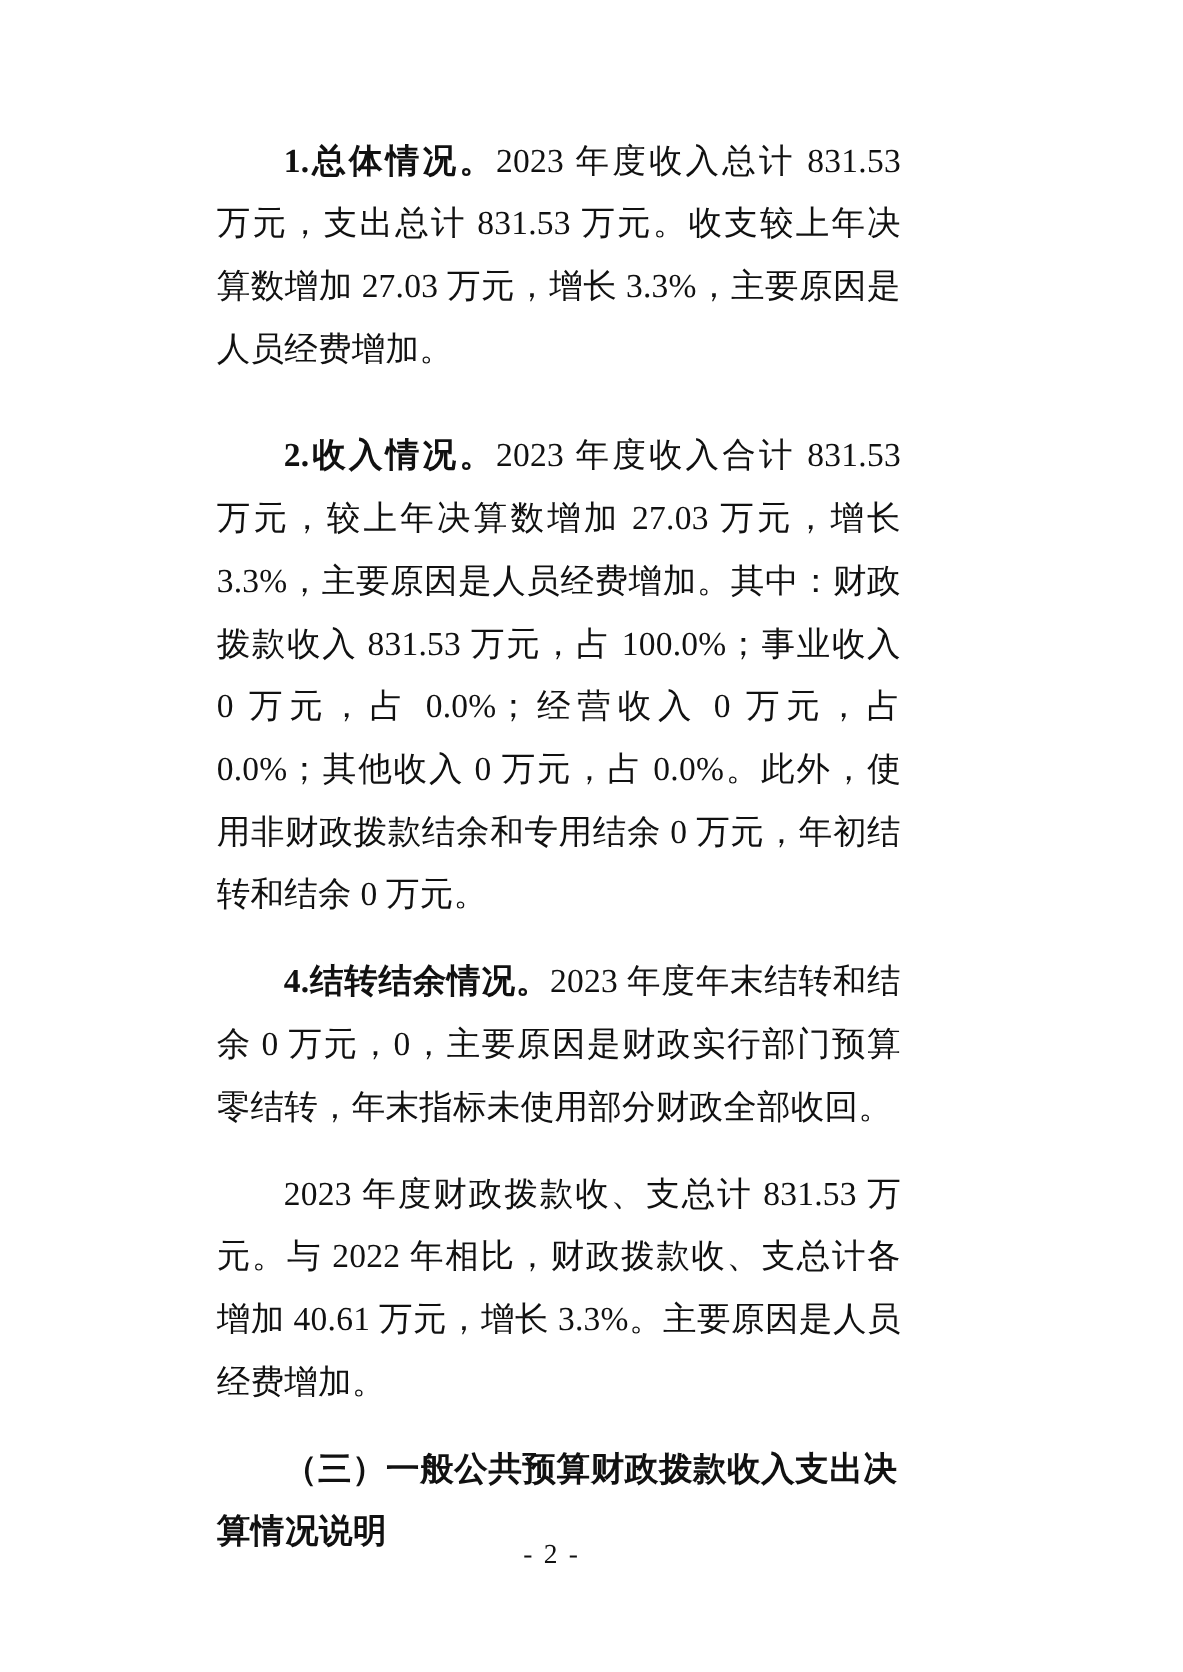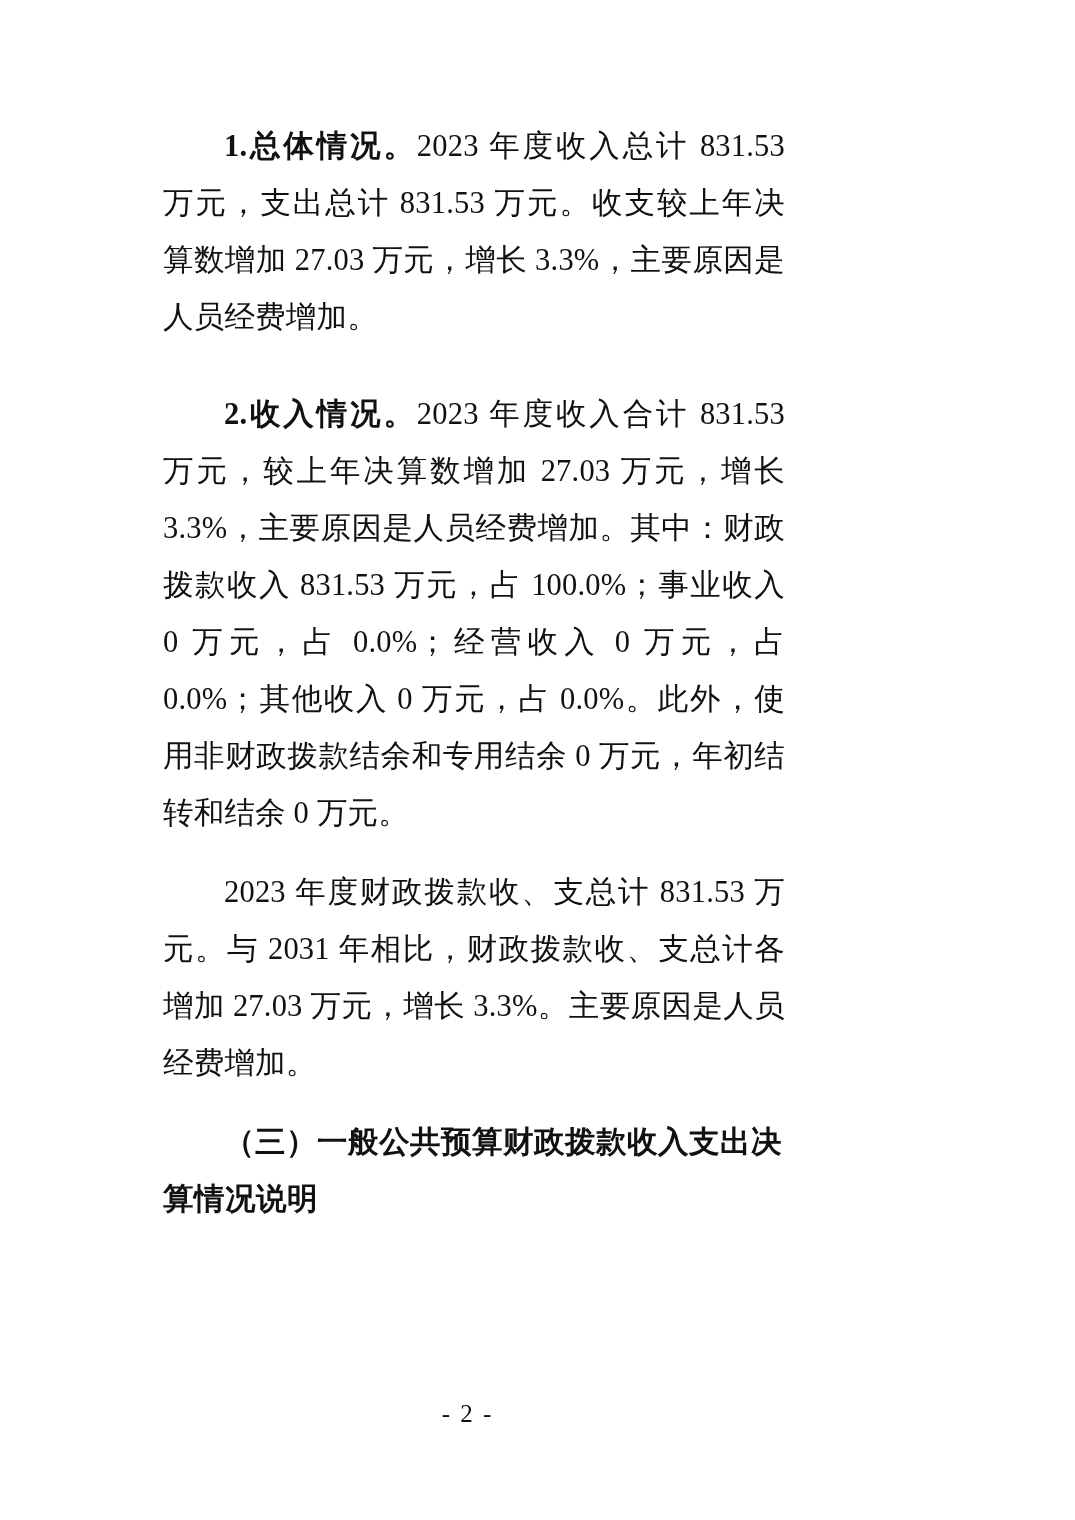--- a/index.html
+++ b/index.html
@@ -14,20 +14,21 @@
     color: #111111;
     position: relative;
     overflow: hidden;
   }
   .page {
     width: 935px;
     height: 1520px;
     box-sizing: border-box;
     padding: 118px 150px 0 163px;
     position: relative;
+    margin-left: 34px;
   }
   .para {
     font-size: 30.5px;
     line-height: 57px;
     text-align: justify;
     text-justify: inter-ideograph;
     margin: 0 0 22px 0;
     letter-spacing: 0.2px;
     text-indent: 61px;
   }
@@ -67,20 +68,23 @@
 
   <p class="para gap-lg">
     <span class="lead">1.总体情况。</span><span>2023 年度收入总计 831.53 万元，支出总计 831.53 万元。收支较上年决算数增加 27.03 万元，增长 3.3%，主要原因是人员经费增加。</span>
   </p>
 
   <p class="para">
     <span class="lead">2.收入情况。</span><span>2023 年度收入合计 831.53 万元，较上年决算数增加 27.03 万元，增长 3.3%，主要原因是人员经费增加。其中：财政拨款收入 831.53 万元，占 100.0%；事业收入 0 万元，占 0.0%；经营收入 0 万元，占 0.0%；其他收入 0 万元，占 0.0%。此外，使用非财政拨款结余和专用结余 0 万元，年初结转和结余 0 万元。</span>
   </p>
 
 
+  <p class="para">
+    <span class="lead">4.结转结余情况。</span><span>2023 年度年末结转和结余 0 万元，0，主要原因是财政实行部门预算零结转，年末指标未使用部分财政全部收回。</span>
+  </p>
 
 
-  <p class="para">2023 年度财政拨款收、支总计 831.53 万元。与 2031 年相比，财政拨款收、支总计各增加 27.03 万元，增长 3.3%。主要原因是人员经费增加。</p>
+  <p class="para">2023 年度财政拨款收、支总计 831.53 万元。与 2022 年相比，财政拨款收、支总计各增加 40.61 万元，增长 3.3%。主要原因是人员经费增加。</p>
 
   <h2 class="heading spaced-top">（三）一般公共预算财政拨款收入支出决算情况说明</h2>
 
   <div class="footer">- 2 -</div>
 </div>
 
 </body></html>

